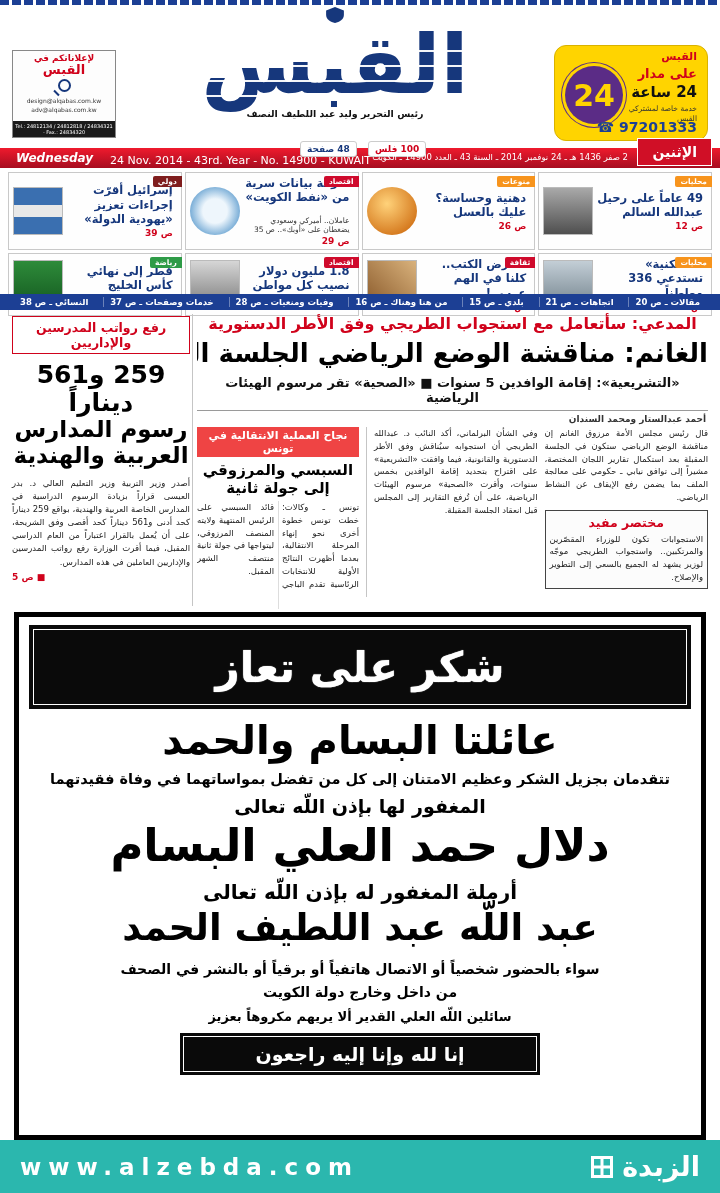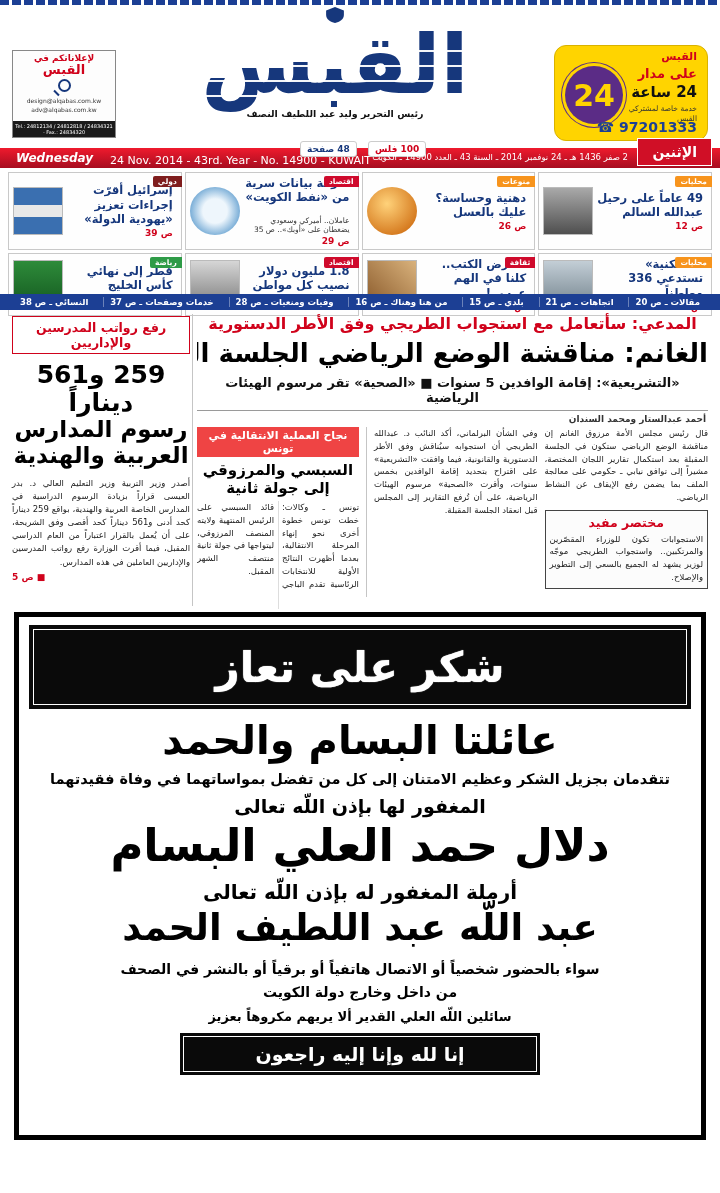--- a/index.html
+++ b/index.html
@@ -302,13 +302,20 @@
     <div class="ob-widow">أرملة المغفور له بإذن اللّه تعالى</div>
     <div class="ob-husband">عبد اللّه عبد اللطيف الحمد</div>
     <div class="ob-means">سواء بالحضور شخصياً أو الاتصال هاتفياً أو برقياً أو بالنشر في الصحف</div>
     <div class="ob-origin">من داخل وخارج دولة الكويت</div>
     <div class="ob-prayer">سائلين اللّه العلي القدير ألا يريهم مكروهاً بعزيز</div>
     <div class="ob-banner-bottom">
       <span class="ob-calli2">إنا لله وإنا إليه راجعون</span>
     </div>
   </section>
 
+  <footer class="adfooter">
+    <span class="footer-url">www.alzebda.com</span>
+    <div class="footer-brand">
+      <span class="grid-icon"></span>
+      <span class="brand-text">الزبدة</span>
+    </div>
+  </footer>
 </div>
 
 </body></html>

